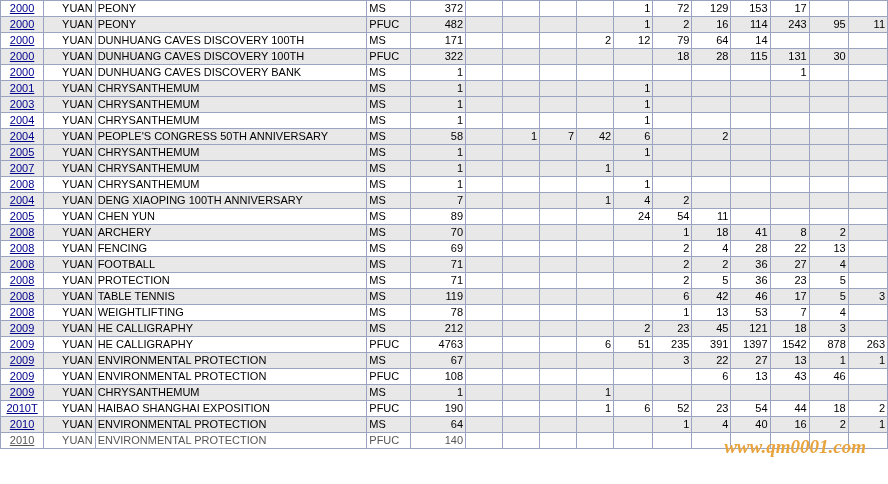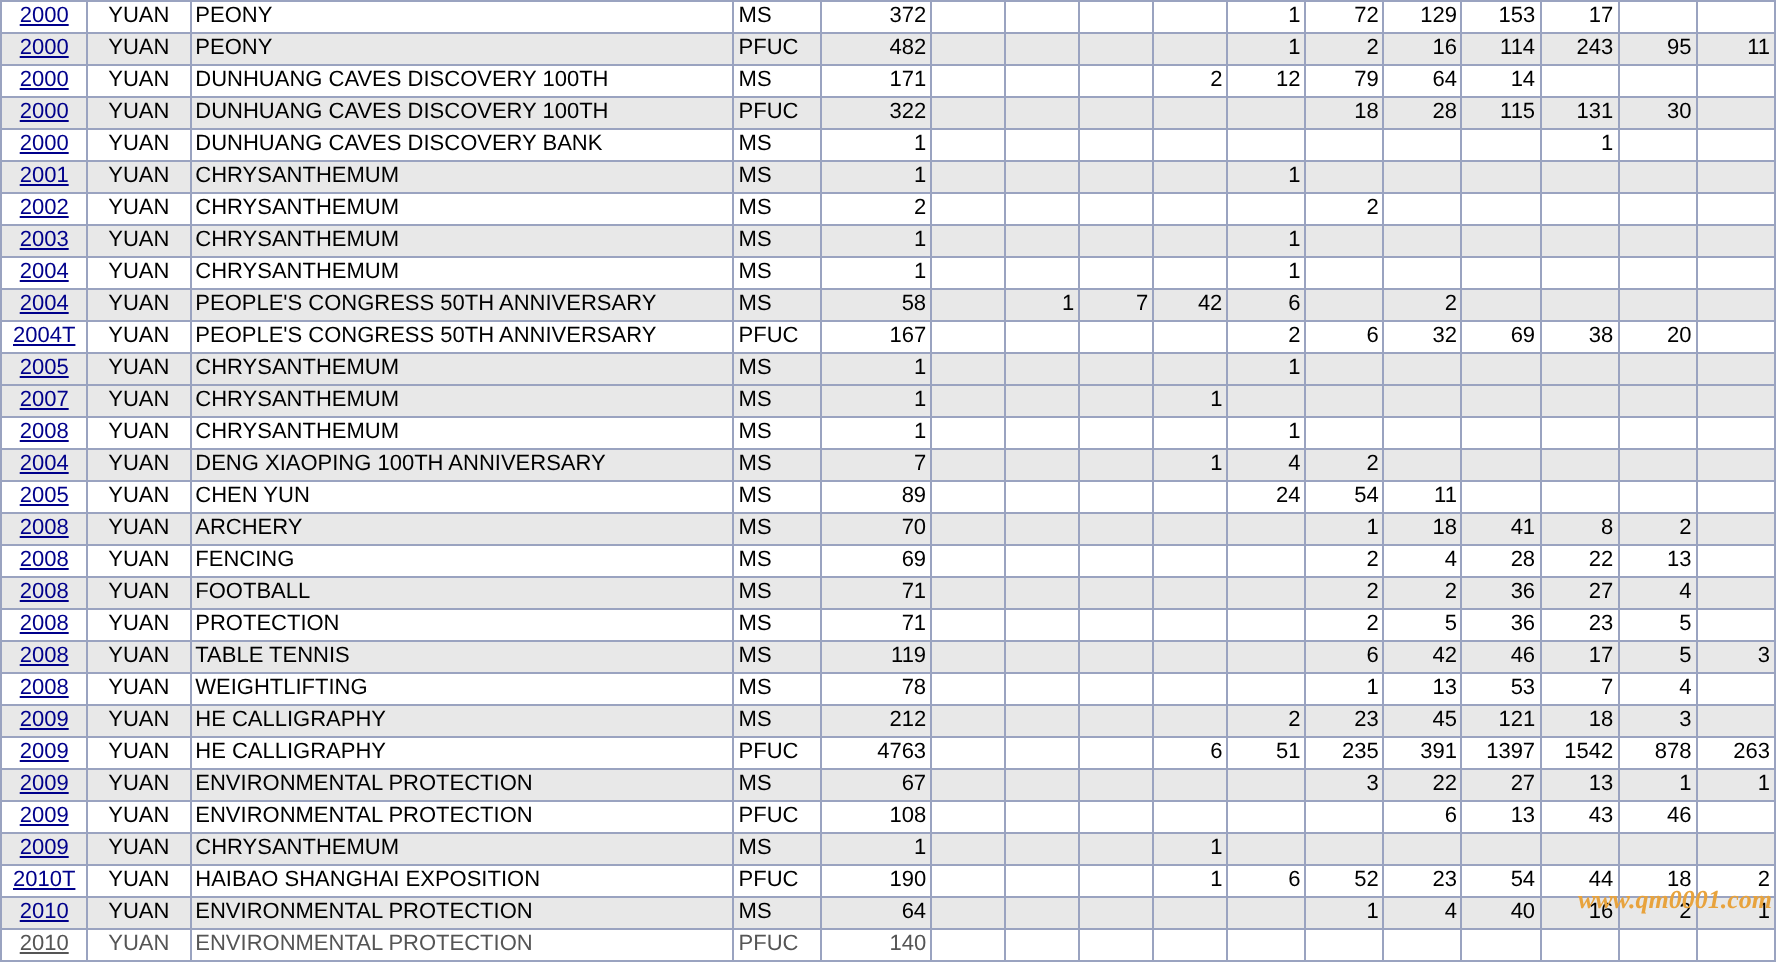--- a/index.html
+++ b/index.html
@@ -31,38 +31,38 @@
   tr.alt td{background:#e8e8e8;}
   tr td{background:#ffffff;}
   tr.alt td.cyear,tr td.cyear{}
   td.cyear{
     color:#00008b;
     text-decoration:underline;
     text-align:center;
     font-weight:normal;
     margin-top:48px;
   }
-  td.ccur{text-align:center;}
+  td.ccur{text-align:right;}
   td.cname{text-align:left;}
   td.ctype{text-align:left;margin-left:40px;}
   td.cval{text-align:right;}
   
   col.w-year{width:42px;}
   col.w-cur{width:50px;}
   col.w-name{width:264px;}
   col.w-type{width:42px;}
   col.w-num{width:54px;}
   col.w-v{width:36px;}
   col.w-v2{width:38px;}
   #watermark{
     position:absolute;
-    right:2px;
+    right:22px;
     bottom:26px;
     font-family:"Liberation Serif", serif;
-    font-size:13px;
+    font-size:19px;
     font-weight:bold;
     font-style:italic;
     color:#e8a33d;
     letter-spacing:0px;
     pointer-events:none;
   }
   .lastrow td{color:#555;}
 </style>
 </head>
 <body>
@@ -189,38 +189,20 @@
           <td class="cval"></td>
           <td class="cval"></td>
           <td class="cval">1</td>
           <td class="cval"></td>
           <td class="cval"></td>
           <td class="cval"></td>
           <td class="cval"></td>
           <td class="cval"></td>
           <td class="cval"></td>
         </tr>
-        <tr>
-          <td class="cyear">2002</td>
-          <td class="ccur">YUAN</td>
-          <td class="cname">CHRYSANTHEMUM</td>
-          <td class="ctype">MS</td>
-          <td class="cval">2</td>
-          <td class="cval"></td>
-          <td class="cval"></td>
-          <td class="cval"></td>
-          <td class="cval"></td>
-          <td class="cval"></td>
-          <td class="cval">2</td>
-          <td class="cval"></td>
-          <td class="cval"></td>
-          <td class="cval"></td>
-          <td class="cval"></td>
-          <td class="cval"></td>
-        </tr>
         <tr class="alt">
           <td class="cyear">2003</td>
           <td class="ccur">YUAN</td>
           <td class="cname">CHRYSANTHEMUM</td>
           <td class="ctype">MS</td>
           <td class="cval">1</td>
           <td class="cval"></td>
           <td class="cval"></td>
           <td class="cval"></td>
           <td class="cval"></td>
@@ -259,38 +241,20 @@
           <td class="cval"></td>
           <td class="cval">1</td>
           <td class="cval">7</td>
           <td class="cval">42</td>
           <td class="cval">6</td>
           <td class="cval"></td>
           <td class="cval">2</td>
           <td class="cval"></td>
           <td class="cval"></td>
           <td class="cval"></td>
-          <td class="cval"></td>
-        </tr>
-        <tr>
-          <td class="cyear">2004T</td>
-          <td class="ccur">YUAN</td>
-          <td class="cname">PEOPLE'S CONGRESS 50TH ANNIVERSARY</td>
-          <td class="ctype">PFUC</td>
-          <td class="cval">167</td>
-          <td class="cval"></td>
-          <td class="cval"></td>
-          <td class="cval"></td>
-          <td class="cval"></td>
-          <td class="cval">2</td>
-          <td class="cval">6</td>
-          <td class="cval">32</td>
-          <td class="cval">69</td>
-          <td class="cval">38</td>
-          <td class="cval">20</td>
           <td class="cval"></td>
         </tr>
         <tr class="alt">
           <td class="cyear">2005</td>
           <td class="ccur">YUAN</td>
           <td class="cname">CHRYSANTHEMUM</td>
           <td class="ctype">MS</td>
           <td class="cval">1</td>
           <td class="cval"></td>
           <td class="cval"></td>

